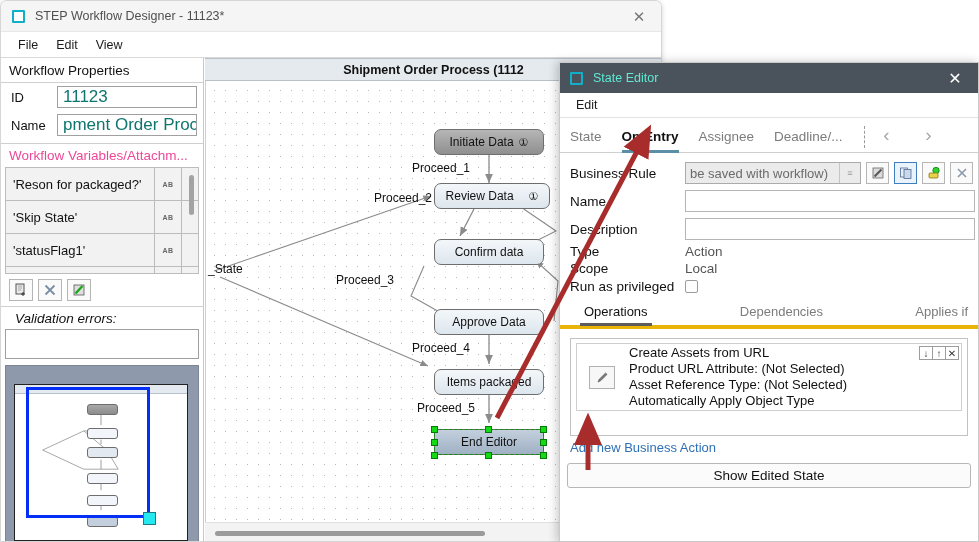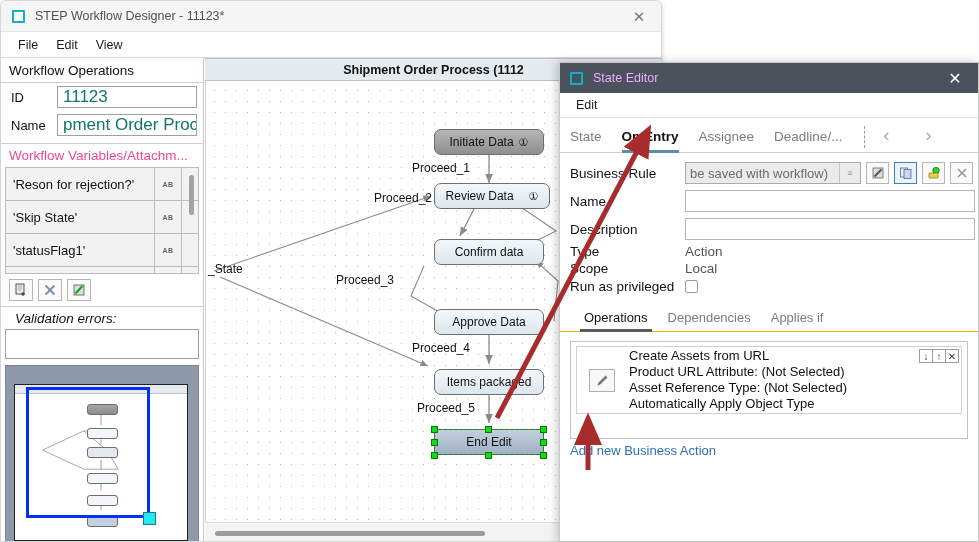--- a/index.html
+++ b/index.html
@@ -241,21 +241,21 @@
     background:#ffffff;
     border:1px solid #c9c9c9;
     box-sizing:border-box;
     box-shadow:-2px 0 9px rgba(0,0,0,.22);
     overflow:hidden;
   }
   #se-titlebar{
     height:30px;background:#4a525b;
     display:flex;align-items:center;position:relative;
   }
-  #se-title{color:#f0abfc;font-size:12.5px;margin-left:10px;}
+  #se-title{color:#5eead4;font-size:12.5px;margin-left:10px;}
   #se-close{
     position:absolute;right:8px;top:0;height:30px;width:30px;
     display:flex;align-items:center;justify-content:center;
     color:#ffffff;font-size:16px;cursor:default;
   }
   #se-menubar{
     height:24px;display:flex;align-items:center;padding-left:7px;
     border-bottom:1px solid #e3e3e3;background:#ffffff;
   }
   #se-tabs{
@@ -304,21 +304,21 @@
     margin-left:5px;box-sizing:border-box;cursor:default;
   }
   .br-icon.sel{border:1px solid #3f7fbf;background:#eaf3fb;}
   .se-static{font-size:13.5px;color:#555;}
   .se-check{
     width:13px;height:13px;border:1px solid #9c9c9c;border-radius:2px;
     background:#fdfdfd;box-sizing:border-box;
   }
   #se-subtabs{
     display:flex;align-items:flex-end;padding-left:14px;height:28px;
-    border-bottom:1px solid #eab308;margin-top:6px;position:relative;
+    border-bottom:4px solid #eab308;position:relative;justify-content:space-between;
   }
   .se-subtab{
     padding:0 10px 6px 10px;font-size:13px;color:#7c7c7c;cursor:default;position:relative;
   }
   .se-subtab.active{color:#111;}
   .se-subtab.active::after{
     content:"";position:absolute;left:6px;right:6px;bottom:-1px;height:3px;background:#5c5c5c;
   }
   #ops-panel{
     margin:9px 10px 0 10px;border:1px solid #c2c2c2;height:98px;
@@ -367,40 +367,40 @@
   </div>
 
   <div id="menubar">
     <div class="menu-item">File</div>
     <div class="menu-item">Edit</div>
     <div class="menu-item">View</div>
   </div>
 
   <div id="left-panel" class="abs">
 
-    <div class="panel-head">Workflow Operations</div>
+    <div class="panel-head">Workflow Properties</div>
     <div class="sep"></div>
 
     <div class="field-row">
       <div class="field-label">ID</div>
       <div class="field-input">11123</div>
     </div>
 
     <div class="field-row">
       <div class="field-label">Name</div>
       <div class="field-input">pment Order Process</div>
     </div>
 
     <div class="sep" style="margin-top:4px"></div>
 
     <div id="wf-vars-head">Workflow Variables/Attachm...</div>
 
     <div id="vars-table">
       <div class="var-row">
-        <div class="var-name">'Reson for rejection?'</div>
+        <div class="var-name">'Reson for packaged?'</div>
         <div class="var-type">AB</div>
         <div class="var-scroll"></div>
       </div>
       <div class="var-row">
         <div class="var-name">'Skip State'</div>
         <div class="var-type">AB</div>
         <div class="var-scroll"></div>
       </div>
       <div class="var-row">
         <div class="var-name">'statusFlag1'</div>
@@ -512,21 +512,21 @@
 
       <div class="node" style="left:228px;top:228px;width:110px;">
         <span>Approve Data</span>
       </div>
 
       <div class="node" style="left:228px;top:288px;width:110px;">
         <span>Items packaged</span>
       </div>
 
       <div class="node end" style="left:228px;top:348px;width:110px;border-radius:1px;">
-        <span>End Edit</span>
+        <span>End Editor</span>
       </div>
       <div id="sel-box" style="left:228px;top:348px;width:110px;height:26px;"></div>
       <div class="sel-handle" style="left:225px;top:345px"></div>
       <div class="sel-handle" style="left:279px;top:345px"></div>
       <div class="sel-handle" style="left:334px;top:345px"></div>
       <div class="sel-handle" style="left:225px;top:358px"></div>
       <div class="sel-handle" style="left:334px;top:358px"></div>
       <div class="sel-handle" style="left:225px;top:371px"></div>
       <div class="sel-handle" style="left:279px;top:371px"></div>
       <div class="sel-handle" style="left:334px;top:371px"></div>
@@ -645,20 +645,21 @@
       <div id="ops-ctrl">
         <div class="ops-ctrl-btn">↓</div>
         <div class="ops-ctrl-btn">↑</div>
         <div class="ops-ctrl-btn">✕</div>
       </div>
     </div>
   </div>
 
   <div id="add-action-link">Add new Business Action</div>
 
+  <div id="show-edited">Show Edited State</div>
 </div>
 
 <svg id="annot">
   <defs>
     <marker id="redarrow" markerWidth="7" markerHeight="7" refX="3" refY="3.2" orient="auto">
       <path d="M0,0.4 L6.5,3.2 L0,6 z" fill="#a92c2c"></path>
     </marker>
   </defs>
 
   <line x1="497" y1="418" x2="643" y2="140" stroke="#a92c2c" stroke-width="5" marker-end="url(#redarrow)"></line>

